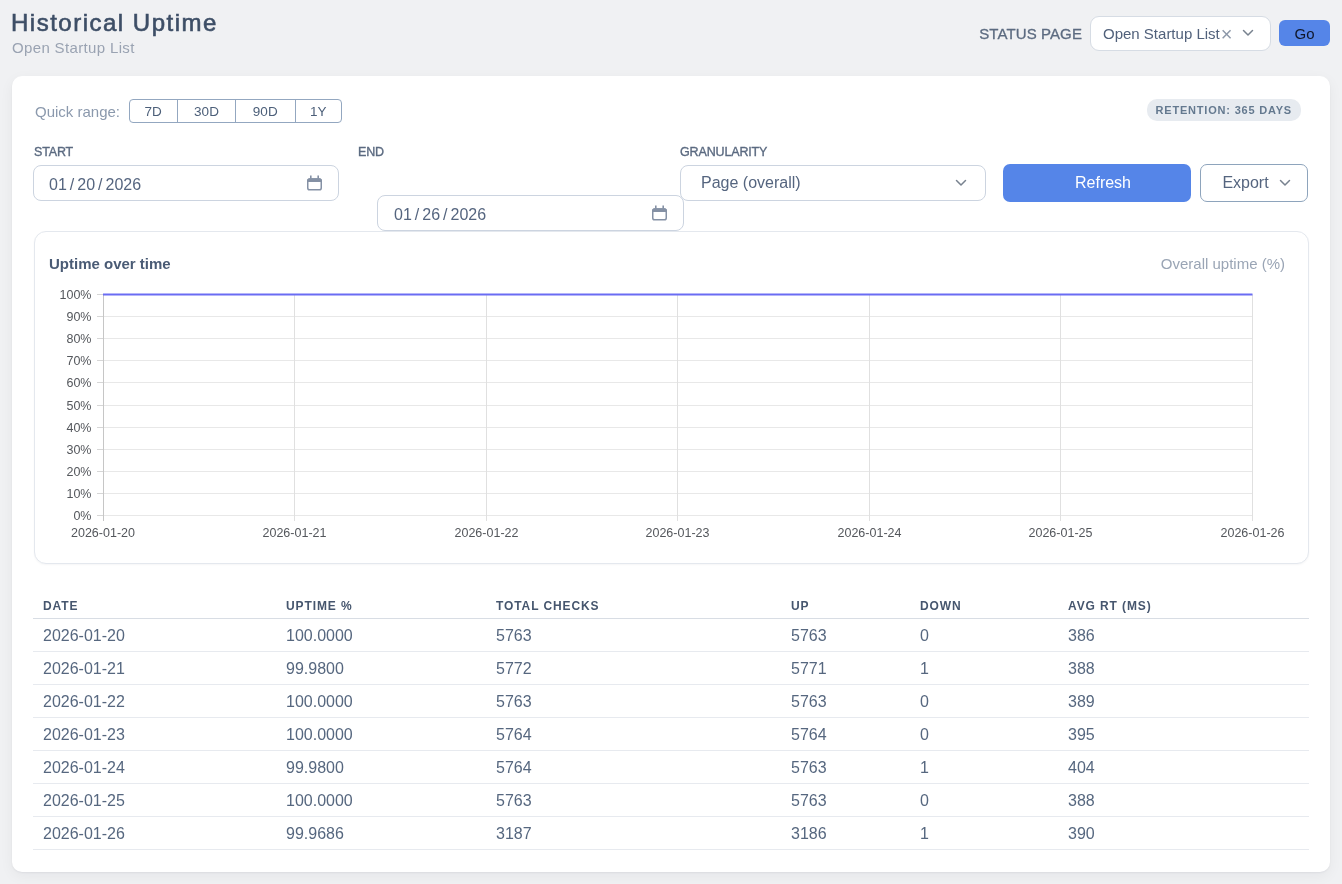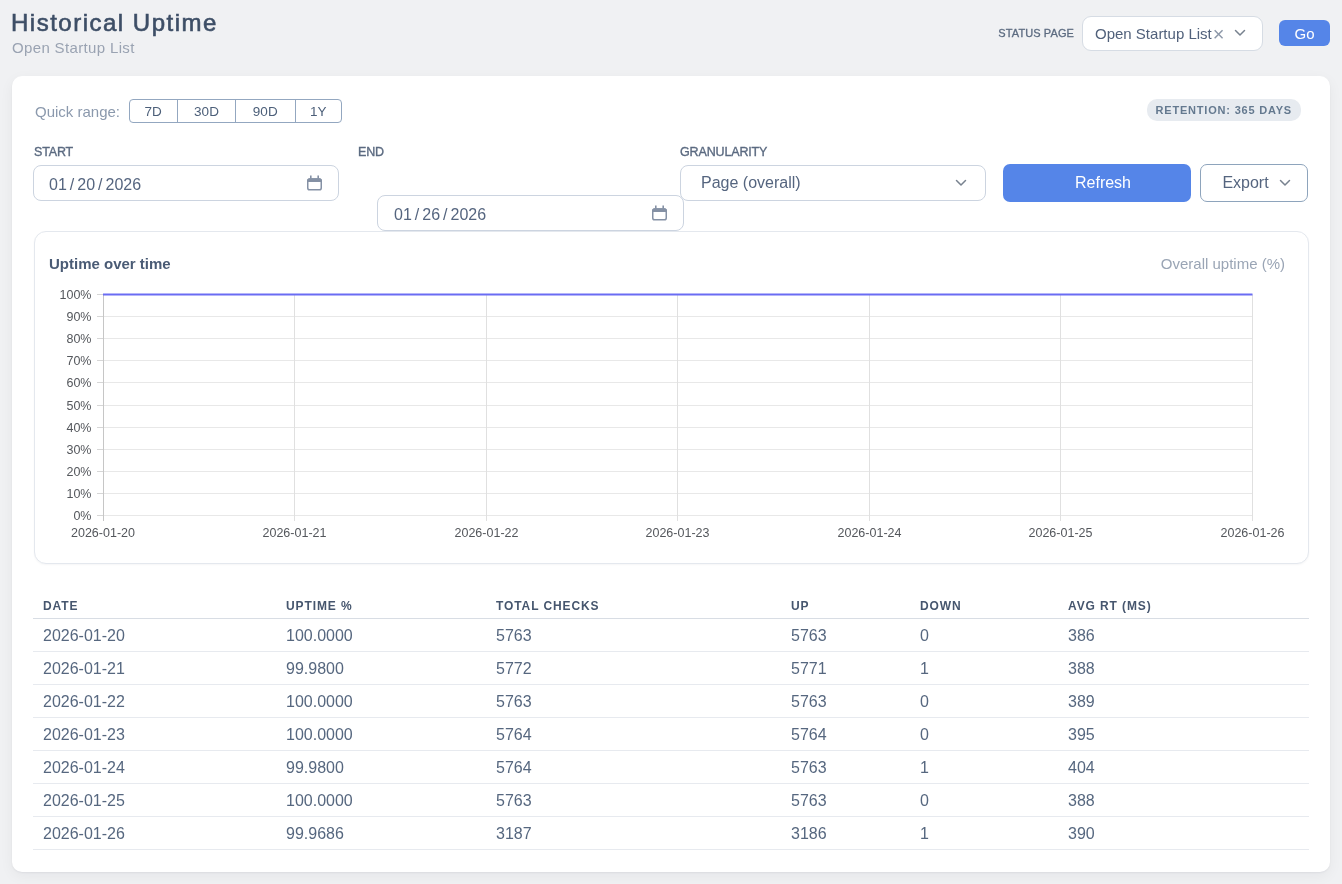--- a/index.html
+++ b/index.html
@@ -4,26 +4,26 @@
 <style>
 * { margin:0; padding:0; box-sizing:border-box; }
 html,body { width:1342px; height:884px; background:#f0f1f3; font-family:"Liberation Sans", sans-serif; overflow:hidden; }
 .page { position:relative; width:1342px; height:620px; }
 
 
 .hdr { position:absolute; left:12px; top:0; right:12px; height:76px; }
 .title { position:absolute; left:-1px; top:9px; font-size:24px; font-weight:normal; -webkit-text-stroke:0.6px #3d4e66; color:#3d4e66; letter-spacing:1.5px; }
 .subtitle { position:absolute; left:0px; top:39px; font-size:15px; color:#9aa3b2; letter-spacing:0.35px; }
 .hdr-right { position:absolute; right:0; top:15px; height:36px; display:flex; align-items:center; }
-.sp-label { font-size:11px; font-weight:normal; -webkit-text-stroke:0.3px #5c6b80; color:#5c6b80; letter-spacing:0.1px; margin-right:8px; }
+.sp-label { font-size:15px; font-weight:normal; -webkit-text-stroke:0.3px #5c6b80; color:#5c6b80; letter-spacing:0.1px; margin-right:8px; }
 .sp-select { width:181px; height:35px; background:#fff; border:1px solid #d6dce4; border-radius:9px; display:flex; align-items:center; padding:0 10px 0 12px; }
 .sp-select .txt { font-size:15px; color:#51617b; }
 .sp-select .x { font-size:20px; font-weight:normal; color:#8d98a9; margin-left:1px; position:relative; top:1px; }
 .sp-select .chev { margin-left:10px; display:flex; }
-.go-btn { margin-left:16px; width:51px; height:26px; background:#5585e8; color:#ffffff; border-radius:6px; font-size:15px; display:flex; align-items:center; justify-content:center; }
+.go-btn { margin-left:8px; width:51px; height:26px; background:#5585e8; color:#0f172a; border-radius:6px; font-size:15px; display:flex; align-items:center; justify-content:center; }
 
 
 .card { position:absolute; left:12px; top:76px; width:1318px; height:796px; background:#fff; border-radius:10px; box-shadow:0 1px 2px rgba(16,24,40,.05), 0 4px 14px rgba(16,24,40,.05); }
 
 
 .qr-row { position:absolute; left:21px; right:21px; top:23px; height:25px; }
 .qr-label { position:absolute; left:2px; top:4px; font-size:15px; color:#8b99ad; }
 .seg { position:absolute; left:95.5px; top:0; height:24px; display:flex; border:1px solid #93a7c0; border-radius:4px; background:#fff; }
 .seg div { font-size:13.5px; color:#4c5f79; display:flex; align-items:center; justify-content:center; border-right:1px solid #93a7c0; }
 .seg div:last-child { border-right:none; }

